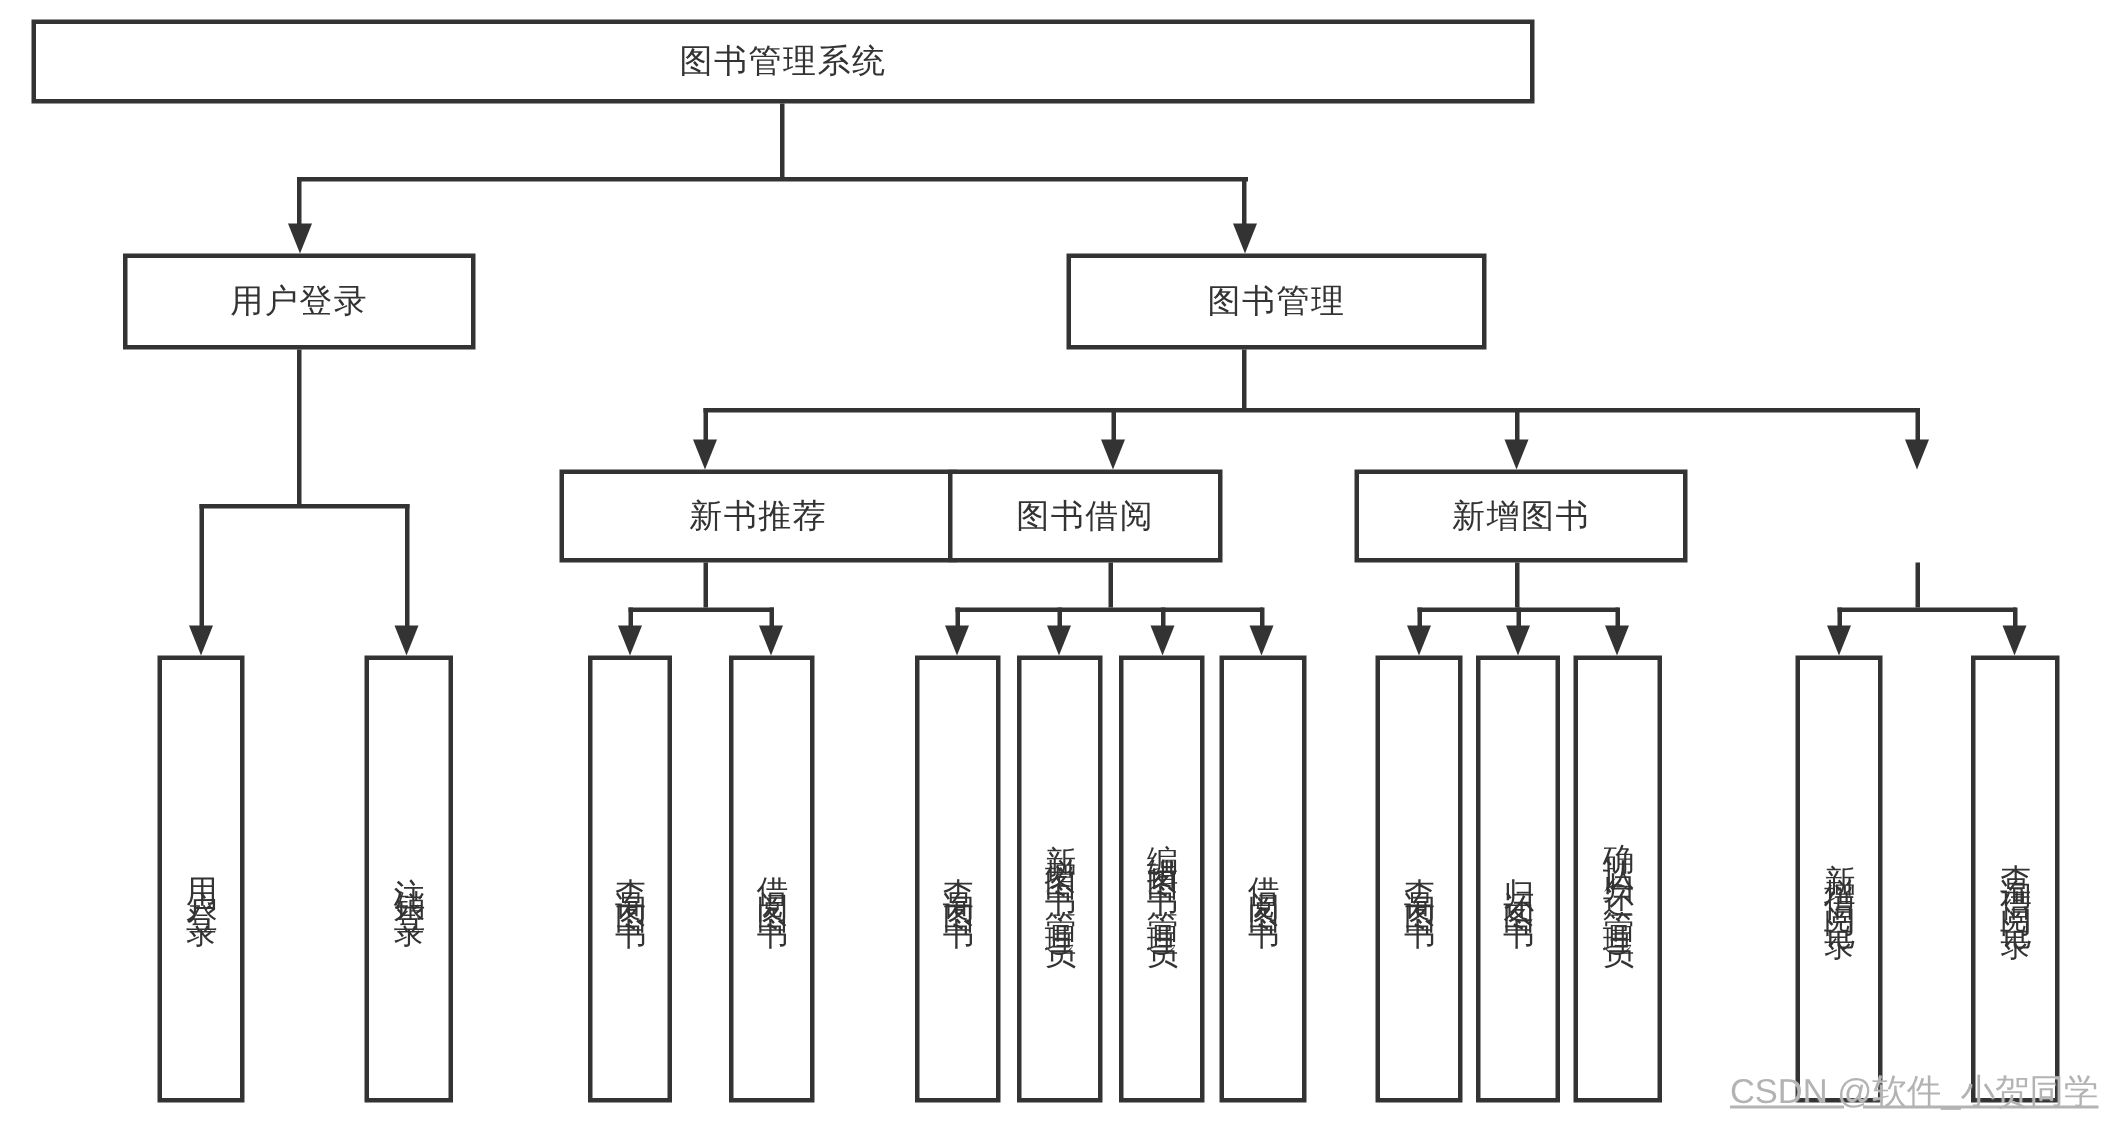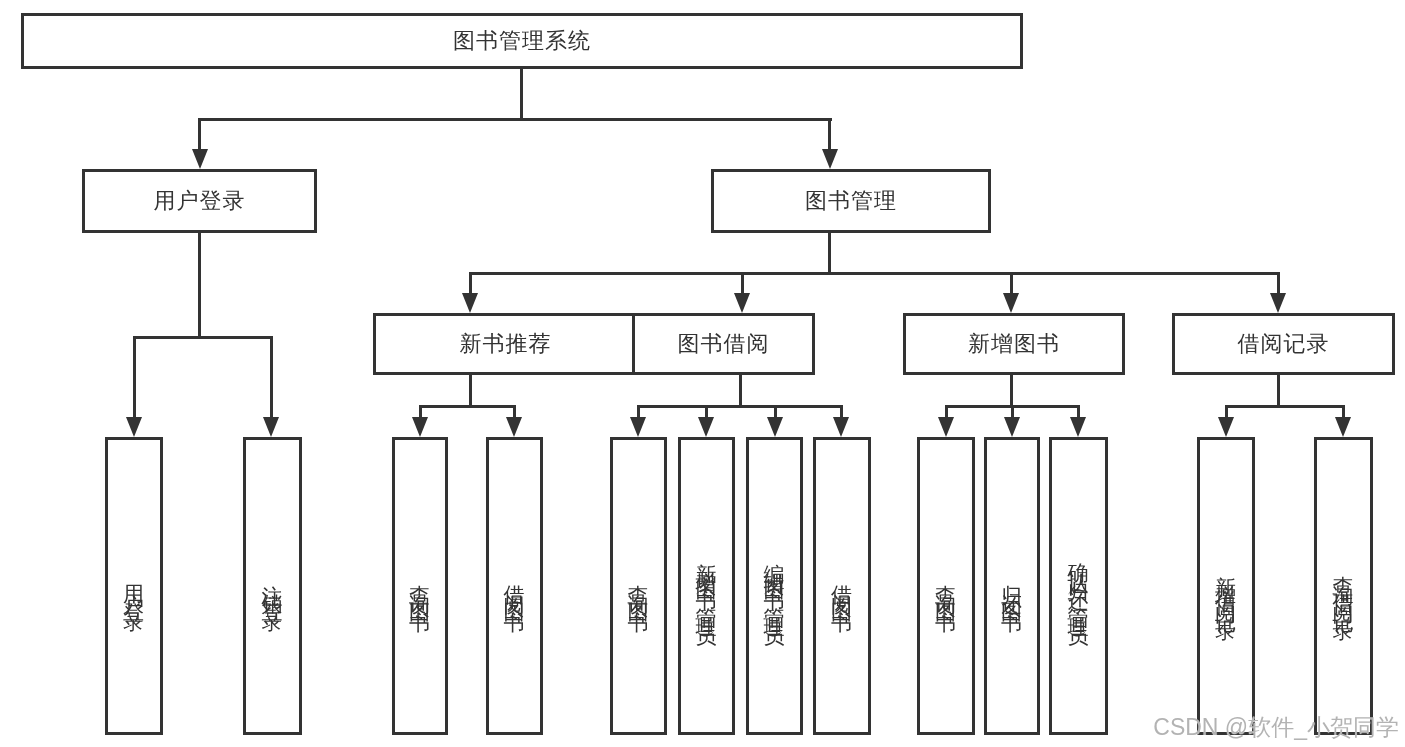--- a/index.html
+++ b/index.html
@@ -37,36 +37,36 @@
     border-top:20px solid #333333;
   }
   .watermark{
     position:absolute;
     top:712px;right:6px;
     font-size:23px;
     color:#b3b3b3;
     text-shadow:0 1px 1px rgba(255,255,255,0.85);
     z-index:10;
     white-space:nowrap;
+    text-decoration:underline;
   }
 </style>
 </head>
 <body>
 
 <div id="canvas">
 
   <div class="box hlabel" style="left:21px;top:13px;width:1002px;height:56px;">图书管理系统</div>
 
   <div class="box hlabel" style="left:82px;top:169px;width:235px;height:64px;">用户登录</div>
   <div class="box hlabel" style="left:711px;top:169px;width:280px;height:64px;">图书管理</div>
 
   <div class="box hlabel" style="left:363px;top:313px;width:265px;height:62px;margin-left:10px;">新书推荐</div>
   <div class="box hlabel" style="left:632px;top:313px;width:183px;height:62px;">图书借阅</div>
   <div class="box hlabel" style="left:903px;top:313px;width:222px;height:62px;">新增图书</div>
-  <div class="box hlabel" style="left:1172px;top:313px;width:223px;height:62px;">借阅记录</div>
 
   <div class="box vbox" style="left:105px;top:437px;width:58px;height:298px;">用户登录</div>
   <div class="box vbox" style="left:243px;top:437px;width:59px;height:298px;">注销登录</div>
 
   <div class="box vbox" style="left:392px;top:437px;width:56px;height:298px;">查询图书</div>
   <div class="box vbox" style="left:486px;top:437px;width:57px;height:298px;">借阅图书</div>
 
   <div class="box vbox" style="left:610px;top:437px;width:57px;height:298px;">查询图书</div>
   <div class="box vbox" style="left:678px;top:437px;width:57px;height:298px;">新增图书（管理员）</div>
   <div class="box vbox" style="left:746px;top:437px;width:57px;height:298px;">编辑图书（管理员）</div>

